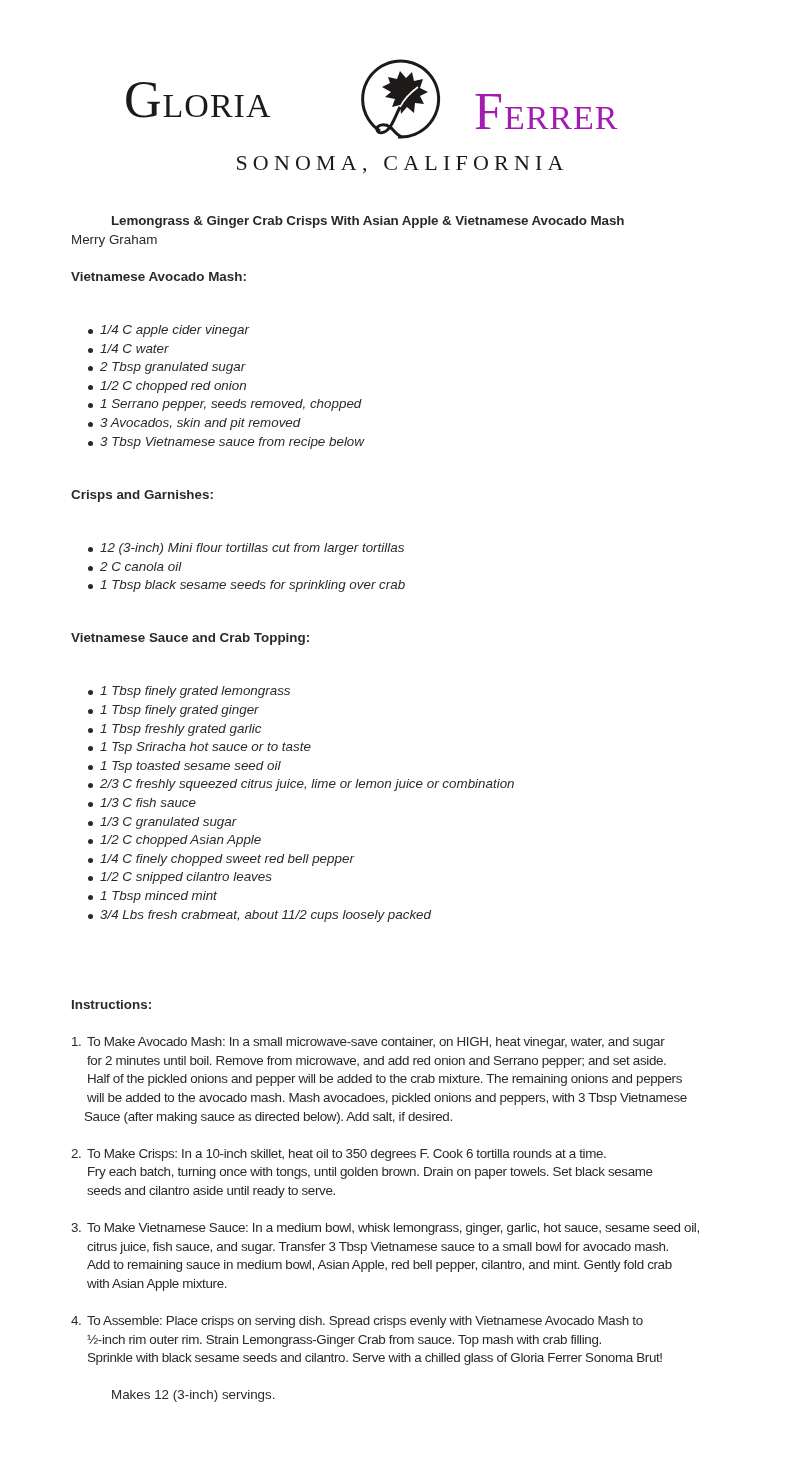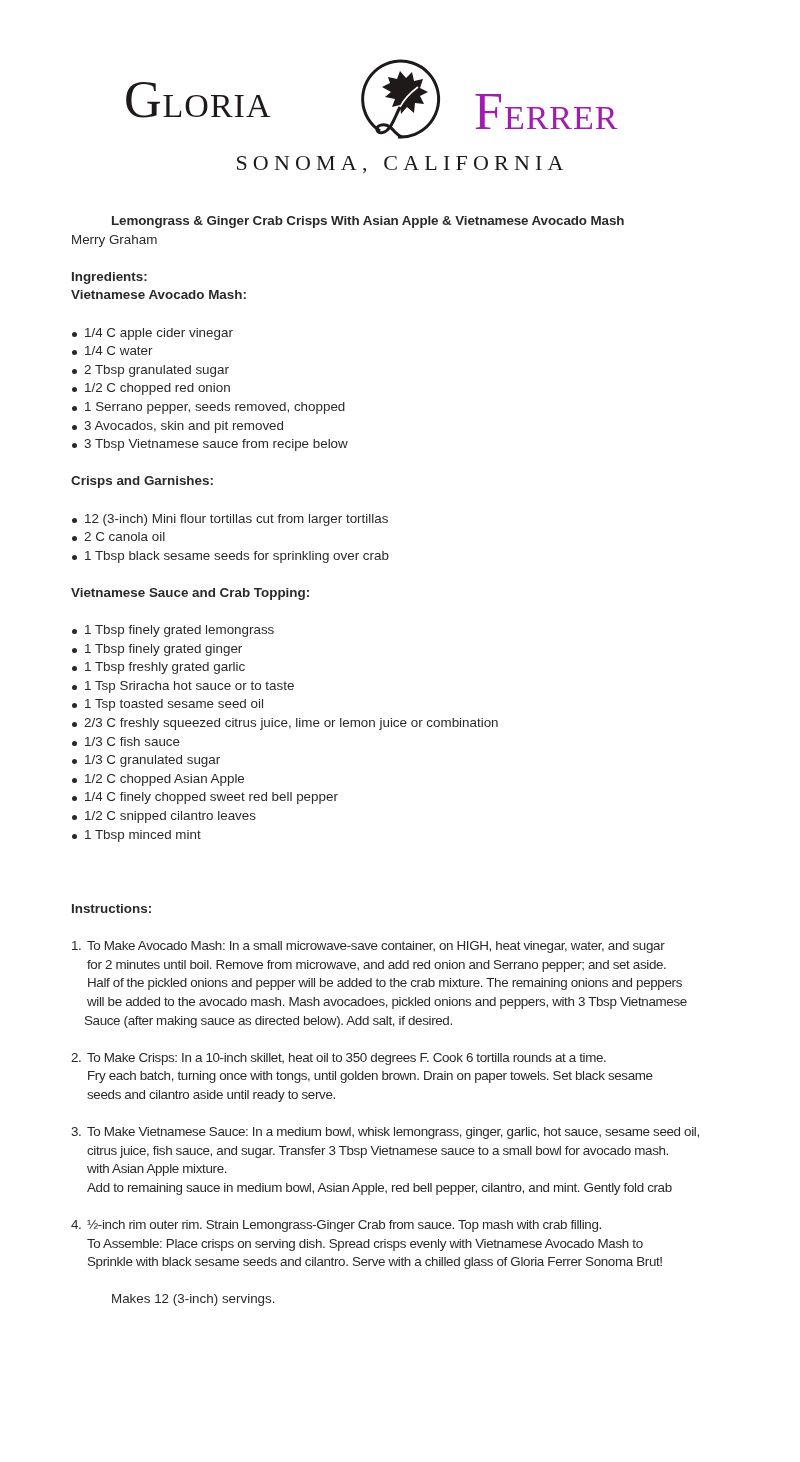--- a/index.html
+++ b/index.html
@@ -91,22 +91,23 @@
     }
     .author {
       margin: 0;
     }
     .bold {
       font-weight: bold;
     }
     .gap { height: 18.6px; }
     ul.ingredients {
       list-style: none;
-      margin: 0;
+      margin: 16px;
       padding: 0;
+      font-style: italic;
     }
     ul.ingredients li {
       position: relative;
       padding-left: 13px;
       height: 18.6px;
       white-space: nowrap;
     }
     ul.ingredients li::before {
       content: "";
       position: absolute;
@@ -155,21 +156,20 @@
     <div class="brand-right"><span>F</span><span class="small">ERRER</span></div>
   </div>
   <div class="subtitle">SONOMA, CALIFORNIA</div>
 </div>
 
 <div class="content">
   <p class="recipe-title">Lemongrass &amp; Ginger Crab Crisps With Asian Apple &amp; Vietnamese Avocado Mash</p>
   <p class="author">Merry Graham</p>
   <div class="gap"></div>
 
-  <div class="bold">Ingredients:</div>
 
   <div class="bold">Vietnamese Avocado Mash:</div>
   <div class="gap"></div>
   <ul class="ingredients">
     <li>1/4 C apple cider vinegar</li>
     <li>1/4 C water</li>
     <li>2 Tbsp granulated sugar</li>
     <li>1/2 C chopped red onion</li>
     <li>1 Serrano pepper, seeds removed, chopped</li>
     <li>3 Avocados, skin and pit removed</li>
@@ -194,20 +194,21 @@
     <li>1 Tbsp freshly grated garlic</li>
     <li>1 Tsp Sriracha hot sauce or to taste</li>
     <li>1 Tsp toasted sesame seed oil</li>
     <li>2/3 C freshly squeezed citrus juice, lime or lemon juice or combination</li>
     <li>1/3 C fish sauce</li>
     <li>1/3 C granulated sugar</li>
     <li>1/2 C chopped Asian Apple</li>
     <li>1/4 C finely chopped sweet red bell pepper</li>
     <li>1/2 C snipped cilantro leaves</li>
     <li>1 Tbsp minced mint</li>
+    <li>3/4 Lbs fresh crabmeat, about 11/2 cups loosely packed</li>
   </ul>
   <div class="gap"></div>
   <div class="gap"></div>
   <div class="gap"></div>
 
   <div class="bold">Instructions:</div>
   <div class="gap"></div>
 
   <ol class="steps">
     <li>
@@ -221,25 +222,25 @@
     <li>
       <span class="num">2.</span>
       <div>To Make Crisps: In a 10-inch skillet, heat oil to 350 degrees F.  Cook 6 tortilla rounds at a time.</div>
       <div>Fry each batch, turning once with tongs, until golden brown. Drain on paper towels.  Set black sesame</div>
       <div>seeds and cilantro aside until ready to serve.</div>
     </li>
     <li>
       <span class="num">3.</span>
       <div>To Make Vietnamese Sauce: In a medium bowl, whisk lemongrass, ginger, garlic, hot sauce, sesame seed oil,</div>
       <div>citrus juice, fish sauce, and sugar.  Transfer 3 Tbsp Vietnamese sauce to a small bowl for avocado mash.</div>
+      <div>Add to remaining sauce in medium bowl, Asian Apple, red bell pepper, cilantro, and mint.  Gently fold crab</div>
       <div>with Asian Apple mixture.</div>
-      <div>Add to remaining sauce in medium bowl, Asian Apple, red bell pepper, cilantro, and mint.  Gently fold crab</div>
     </li>
     <li>
       <span class="num">4.</span>
+      <div>To Assemble: Place crisps on serving dish.  Spread crisps evenly with Vietnamese Avocado Mash to</div>
       <div>½-inch rim outer rim.  Strain Lemongrass-Ginger Crab from sauce.  Top mash with crab filling.</div>
-      <div>To Assemble: Place crisps on serving dish.  Spread crisps evenly with Vietnamese Avocado Mash to</div>
       <div>Sprinkle with black sesame seeds and cilantro.  Serve with a chilled glass of Gloria Ferrer Sonoma Brut!</div>
     </li>
   </ol>
 
   <div class="makes">Makes 12 (3-inch) servings.</div>
 </div>
 
 </body></html>

